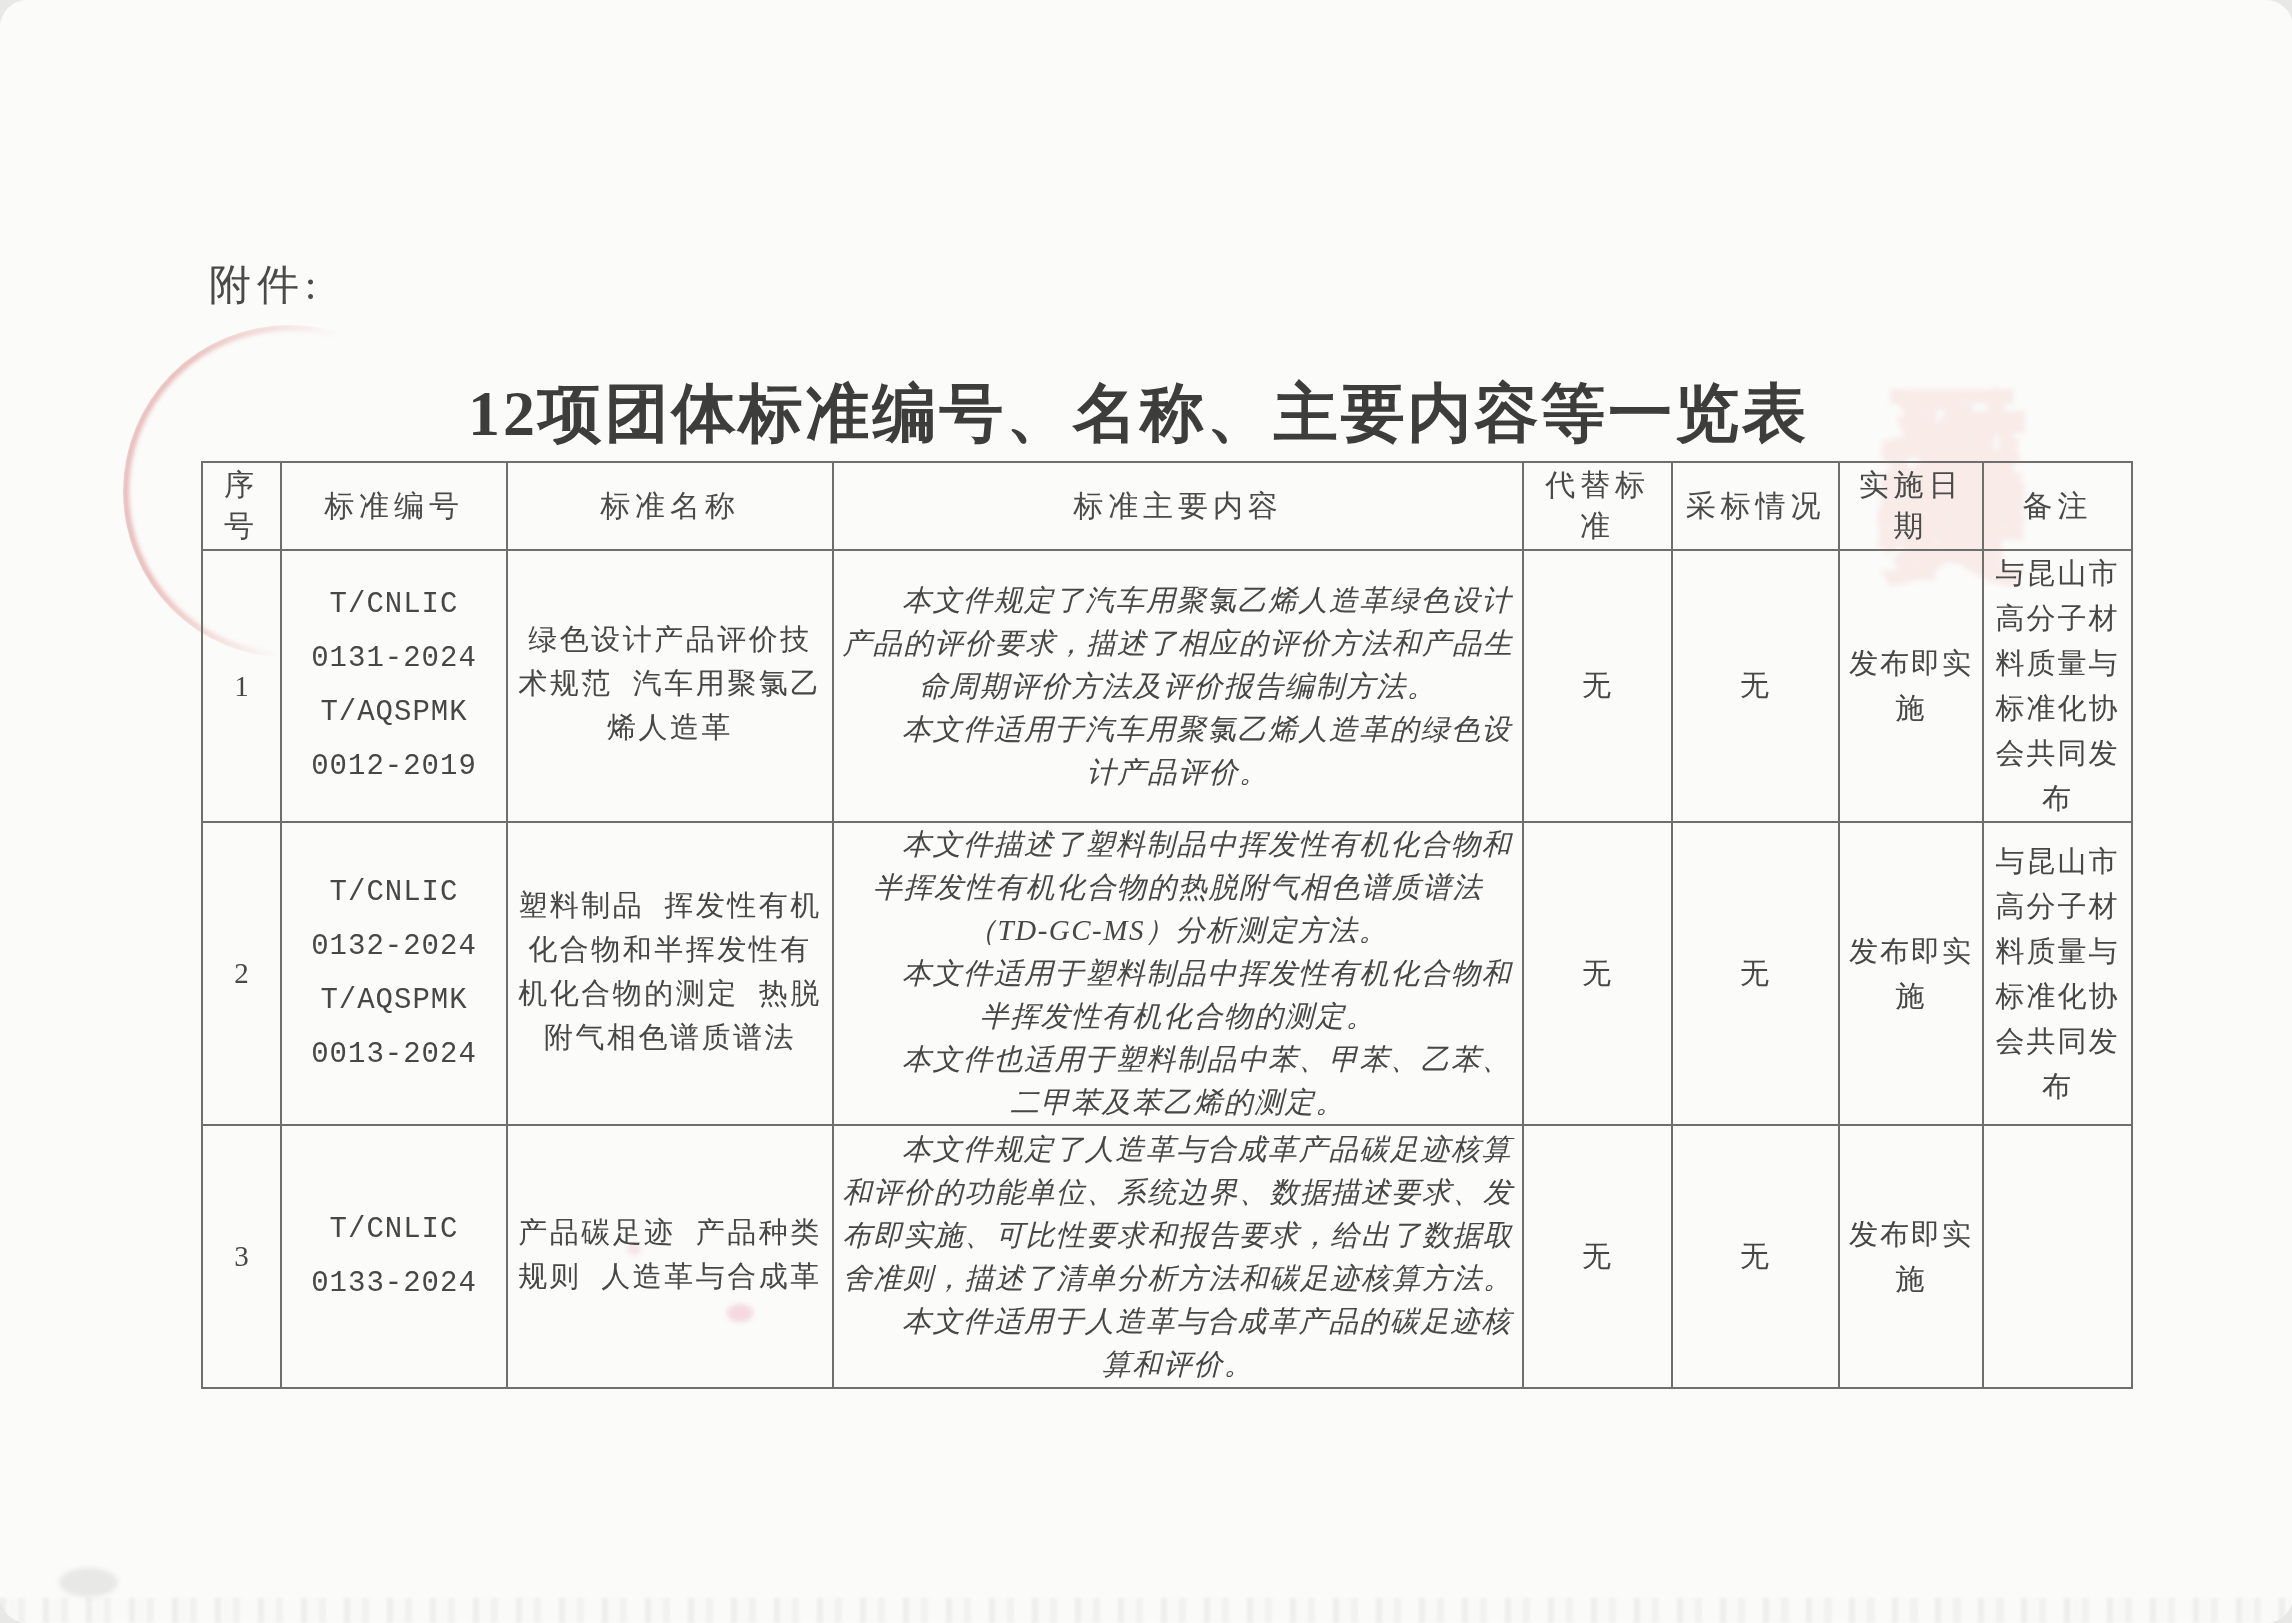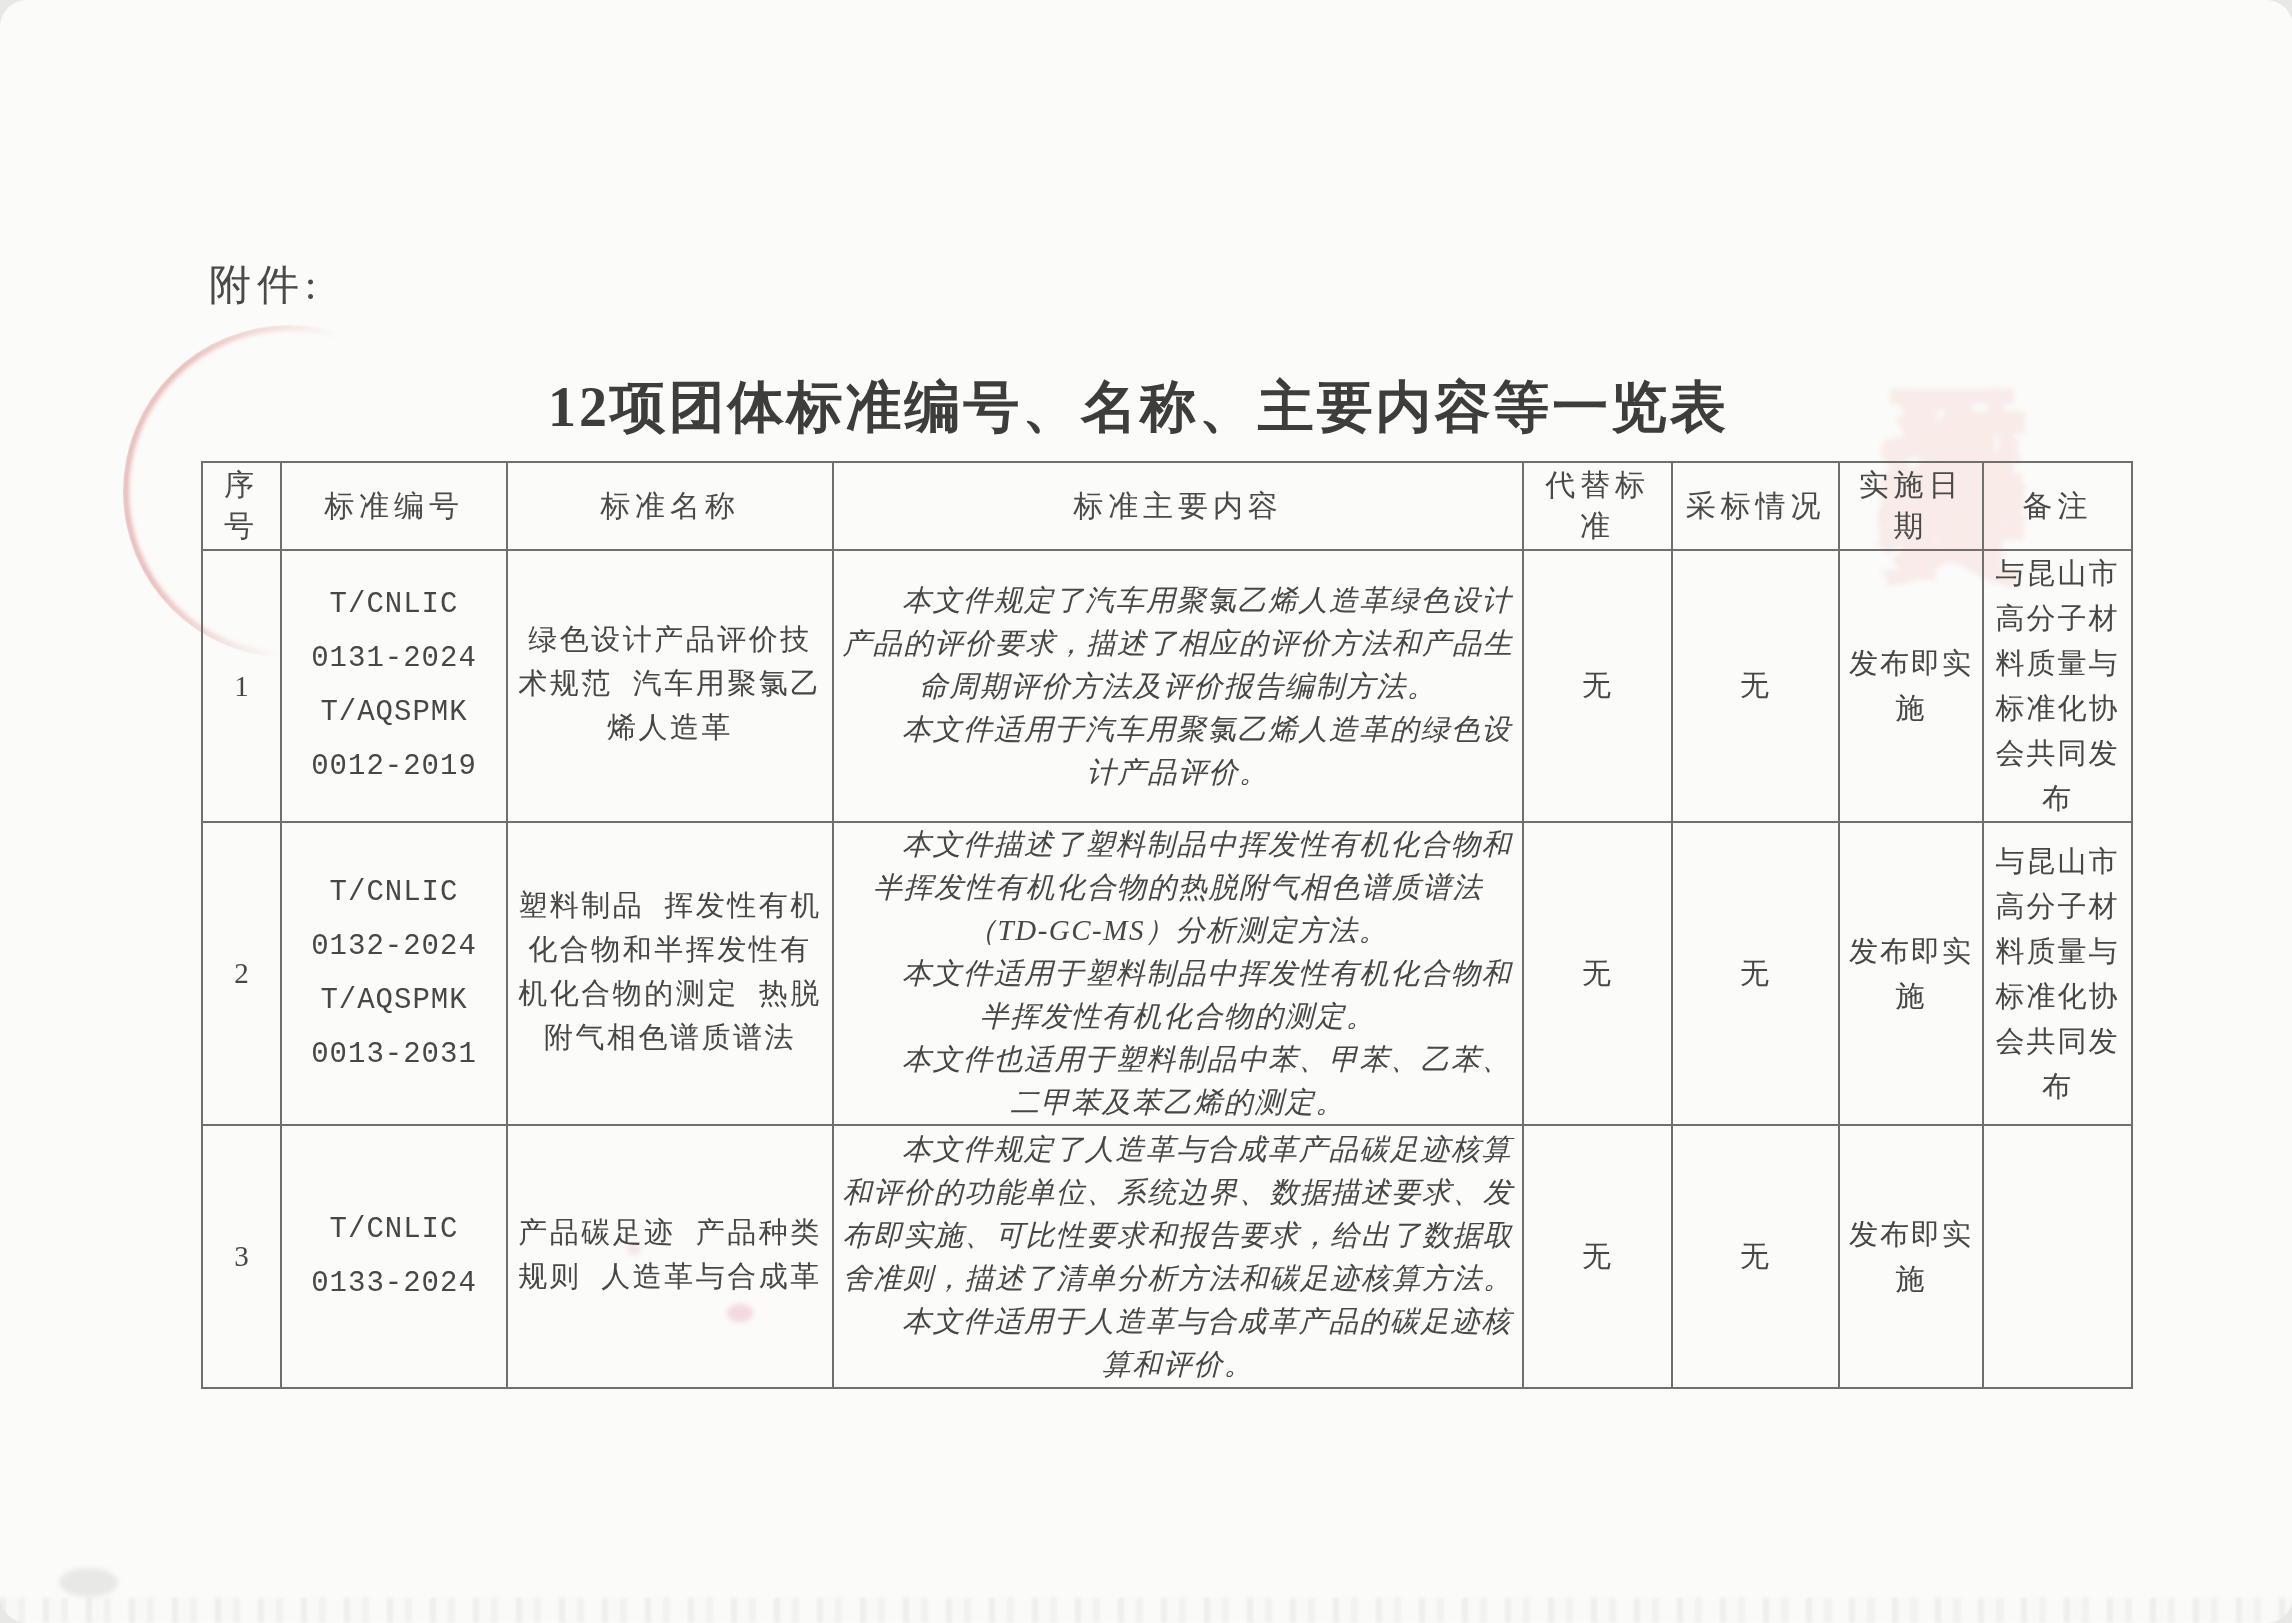--- a/index.html
+++ b/index.html
@@ -21,21 +21,21 @@
     filter:blur(1.5px);
     opacity:.55;
   }
   .attachment{
     position:absolute;left:209px;top:257px;
     font-size:42px;letter-spacing:5.9px;color:#4a4a48;
   }
   .title{
     position:absolute;left:0;right:16px;top:370px;
     text-align:center;
-    font-size:56px;font-weight:bold;letter-spacing:2.9px;color:#3d3d3b;
+    font-size:64px;font-weight:bold;letter-spacing:2.9px;color:#3d3d3b;
   }
   
   .stamp-circle{
     position:absolute;left:123px;top:325px;width:323px;height:323px;
     border:5.9px solid rgba(208,98,94,.55);
     border-radius:50%;
     filter:blur(2.5px);
     -webkit-mask-image:linear-gradient(100deg,#000 18%,transparent 55%);
     mask-image:linear-gradient(100deg,#000 18%,transparent 55%);
   }
@@ -145,21 +145,21 @@
       <td class="date">发布即实施</td>
       <td class="remark">与昆山市高分子材料质量与标准化协会共同发布</td>
     </tr>
 
     <tr class="r2">
       <td>2</td>
       <td class="code">
         <div>T/CNLIC</div>
         <div>0132-2024</div>
         <div>T/AQSPMK</div>
-        <div>0013-2031</div>
+        <div>0013-2024</div>
       </td>
       <td class="name">塑料制品 挥发性有机化合物和半挥发性有机化合物的测定 热脱附气相色谱质谱法</td>
       <td class="content">
         <p>本文件描述了塑料制品中挥发性有机化合物和半挥发性有机化合物的热脱附气相色谱质谱法（TD-GC-MS）分析测定方法。</p>
         <p>本文件适用于塑料制品中挥发性有机化合物和半挥发性有机化合物的测定。</p>
         <p>本文件也适用于塑料制品中苯、甲苯、乙苯、二甲苯及苯乙烯的测定。</p>
       </td>
       <td class="small">无</td>
       <td class="small">无</td>
       <td class="date">发布即实施</td>

